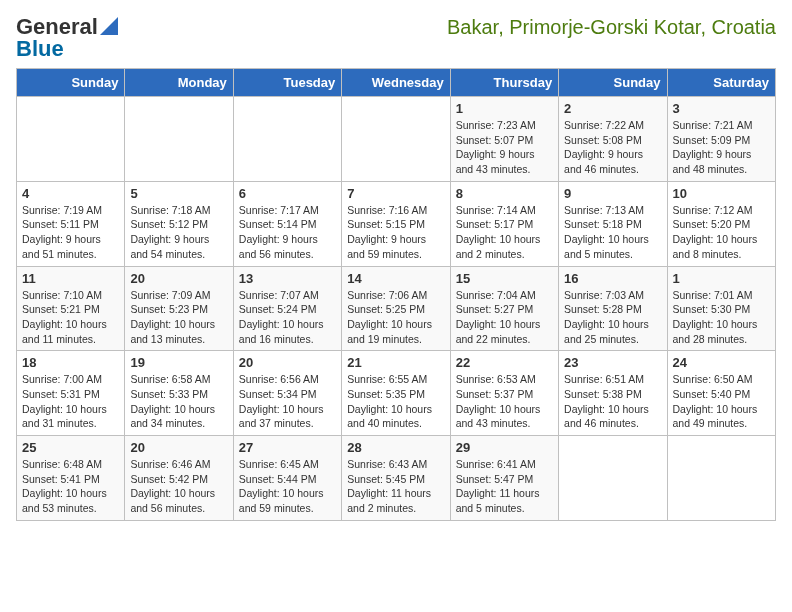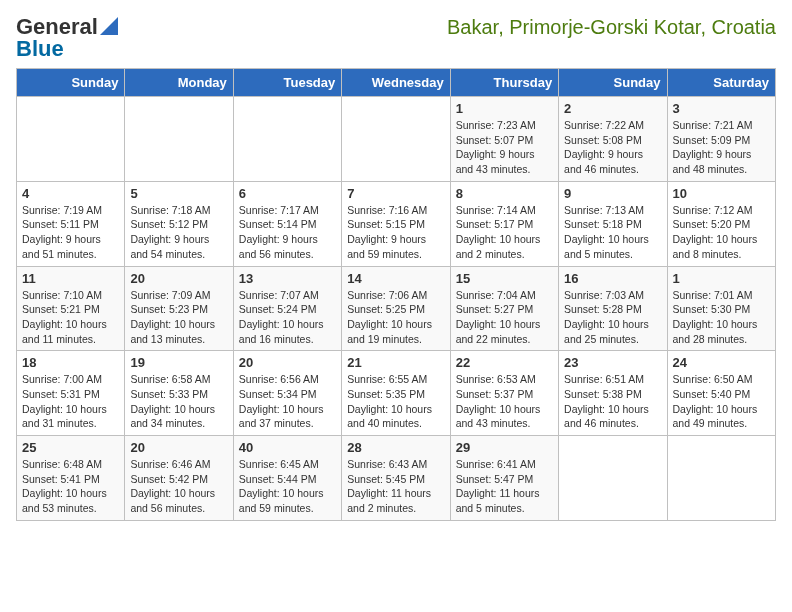--- a/index.html
+++ b/index.html
@@ -227,21 +227,21 @@
       <tr>
         <td>
           <span class="cell-day">25</span>
           <div class="cell-info">Sunrise: 6:48 AM<br>Sunset: 5:41 PM<br>Daylight: 10 hours<br>and 53 minutes.</div>
         </td>
         <td>
           <span class="cell-day">20</span>
           <div class="cell-info">Sunrise: 6:46 AM<br>Sunset: 5:42 PM<br>Daylight: 10 hours<br>and 56 minutes.</div>
         </td>
         <td>
-          <span class="cell-day">40</span>
+          <span class="cell-day">27</span>
           <div class="cell-info">Sunrise: 6:45 AM<br>Sunset: 5:44 PM<br>Daylight: 10 hours<br>and 59 minutes.</div>
         </td>
         <td>
           <span class="cell-day">28</span>
           <div class="cell-info">Sunrise: 6:43 AM<br>Sunset: 5:45 PM<br>Daylight: 11 hours<br>and 2 minutes.</div>
         </td>
         <td>
           <span class="cell-day">29</span>
           <div class="cell-info">Sunrise: 6:41 AM<br>Sunset: 5:47 PM<br>Daylight: 11 hours<br>and 5 minutes.</div>
         </td>

